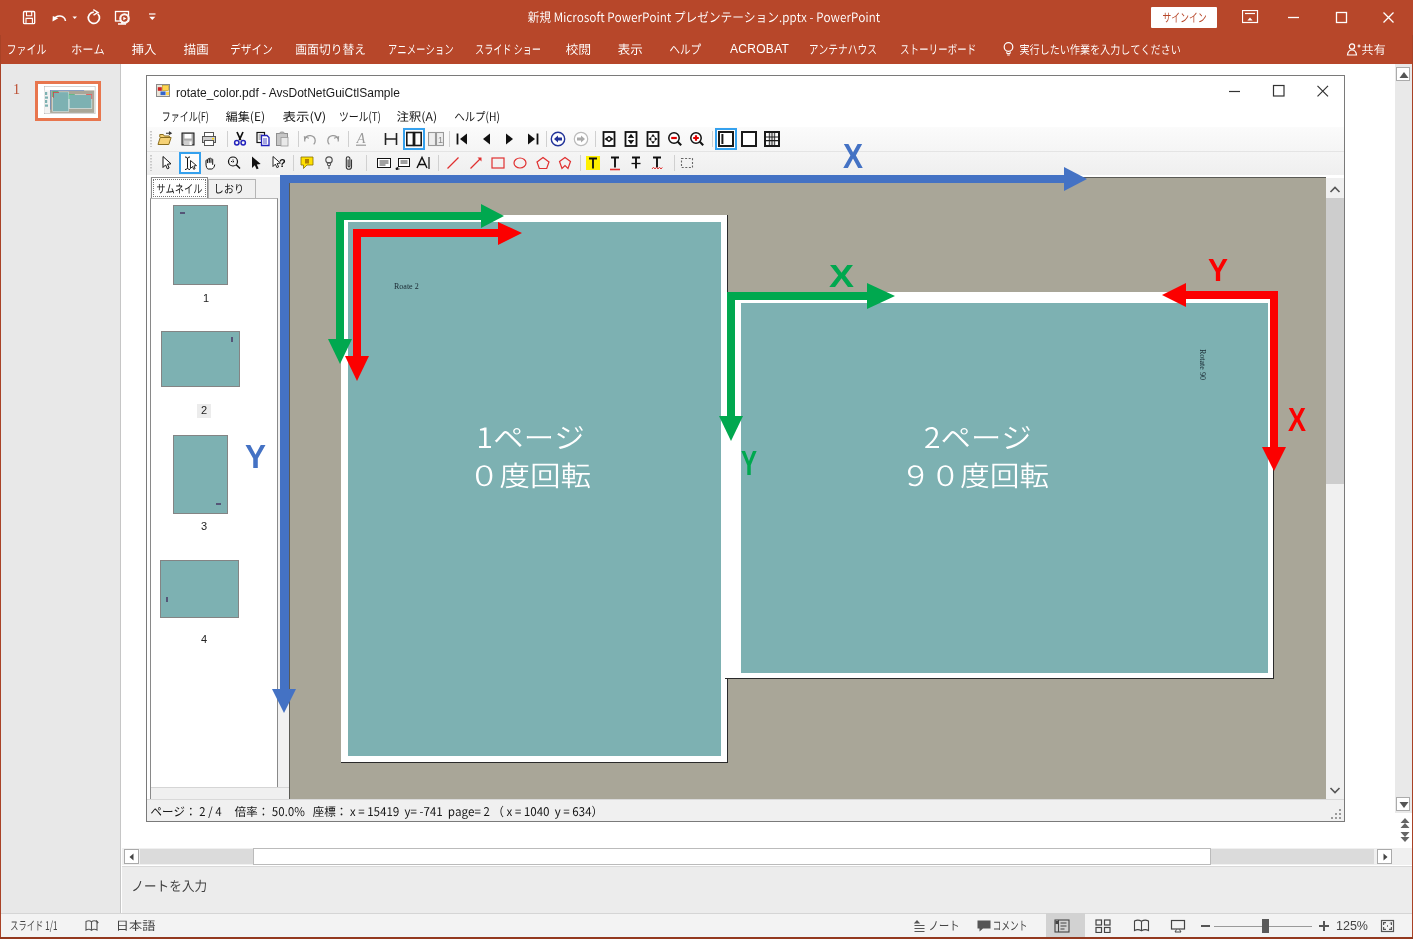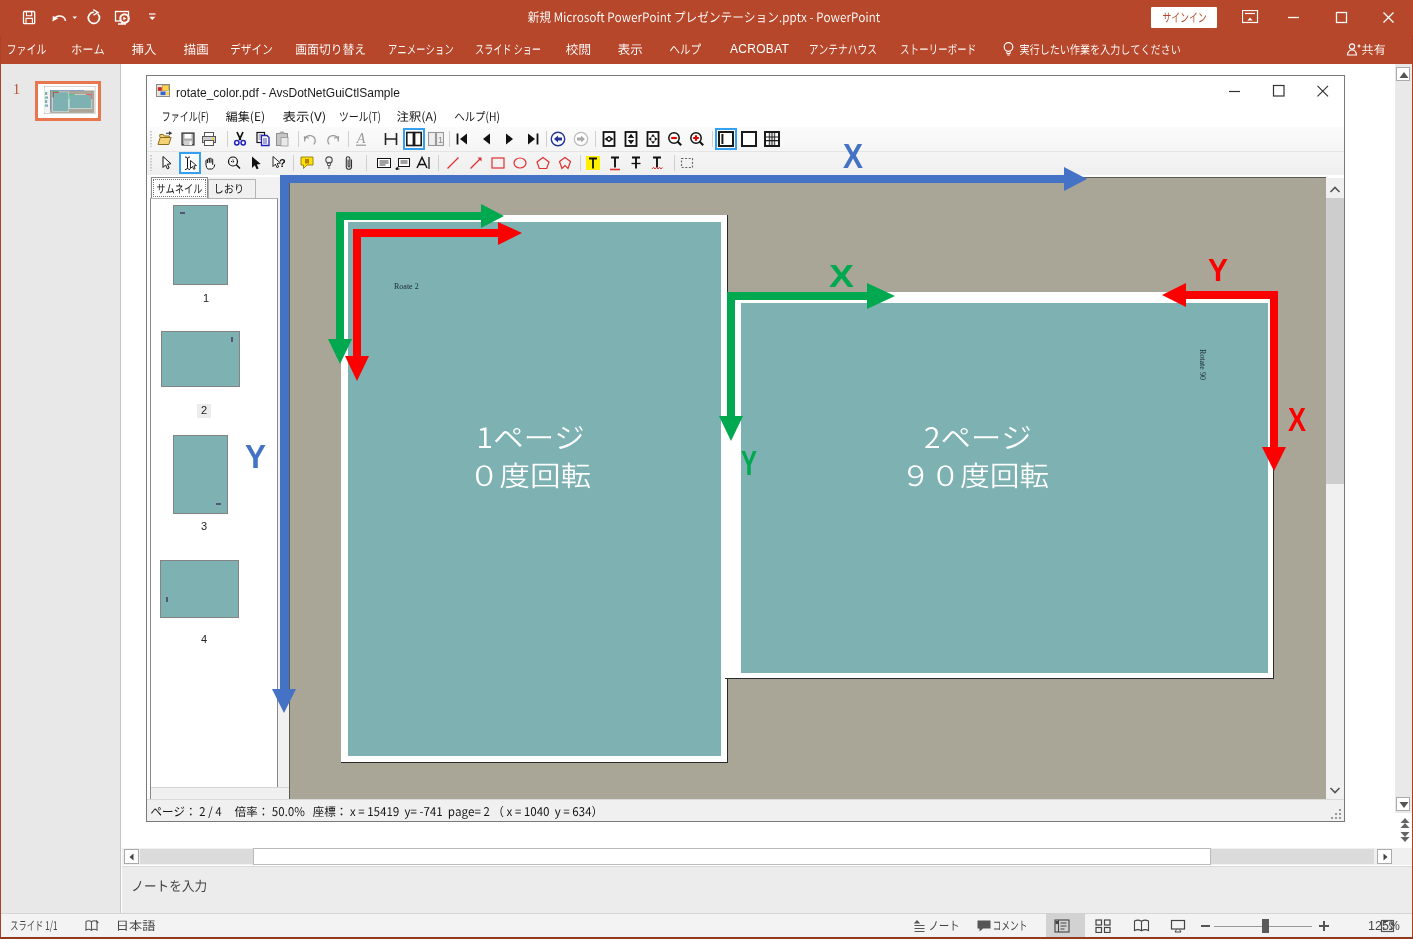--- a/index.html
+++ b/index.html
@@ -679,21 +679,21 @@
     </g>
   </svg>
 <svg class="abs" style="left:1200px;top:924px" width="11" height="4" viewBox="0 0 11 4">
     <rect x="1" y="1" width="9" height="2" fill="#555"></rect>
   </svg>
 <div class="abs" style="left:1214px;top:925.5px;width:98px;height:1.5px;background:#9a9a9a"></div>
 <div class="abs" style="left:1262px;top:919px;width:7px;height:14px;background:#5a5a5a"></div>
 <svg class="abs" style="left:1318px;top:920px" width="12" height="12" viewBox="0 0 12 12">
     <path d="M5 1h2v4h4v2H7v4H5V7H1V5h4Z" fill="#555"></path>
   </svg>
-<div class="abs" style="left:1368px;top:919px;font-size:12.5px;color:#444">125%</div>
+<div class="abs" style="left:1336px;top:919px;font-size:12.5px;color:#444">125%</div>
 <svg class="abs" style="left:1380px;top:919px" width="15" height="14" viewBox="0 0 15 14">
     <g fill="none" stroke="#555" stroke-width="1.2">
       <rect x="1.5" y="1.5" width="12" height="11"></rect>
     </g>
     <g fill="#555">
       <path d="M3 3h3v1.2H4.2V6H3Z M12 3v3h-1.2V4.2H9Z M3 11v-3h1.2v1.8H6V11Z M12 11H9V9.8h1.8V8H12Z"></path>
       <path d="M7 6.3h1v1.4H7Z"></path>
     </g>
   </svg>
 <div class="abs" style="left:0;top:35px;width:1px;height:902px;background:#A94226"></div>

